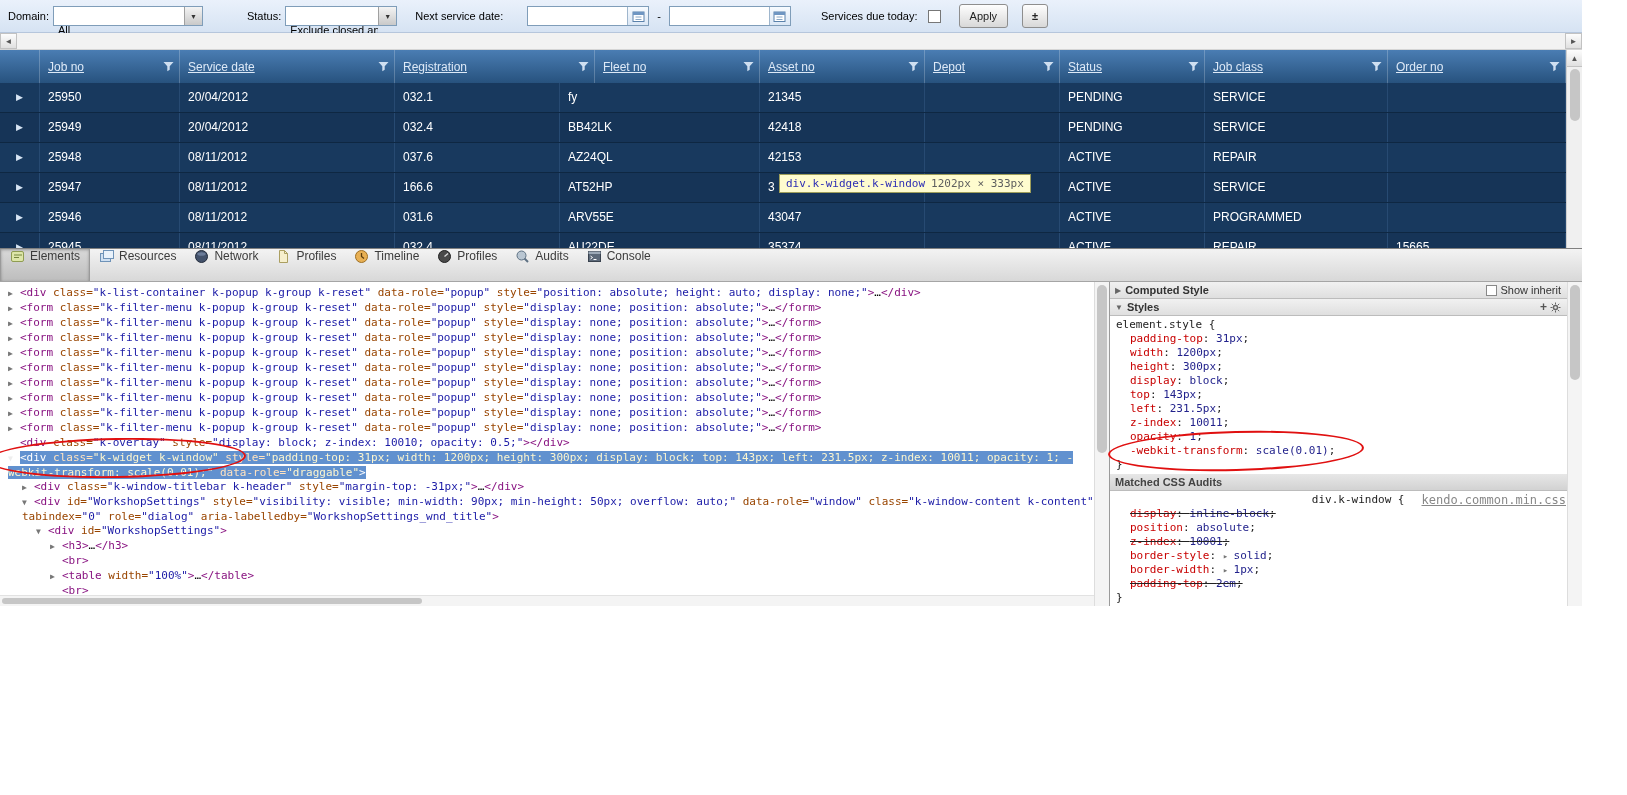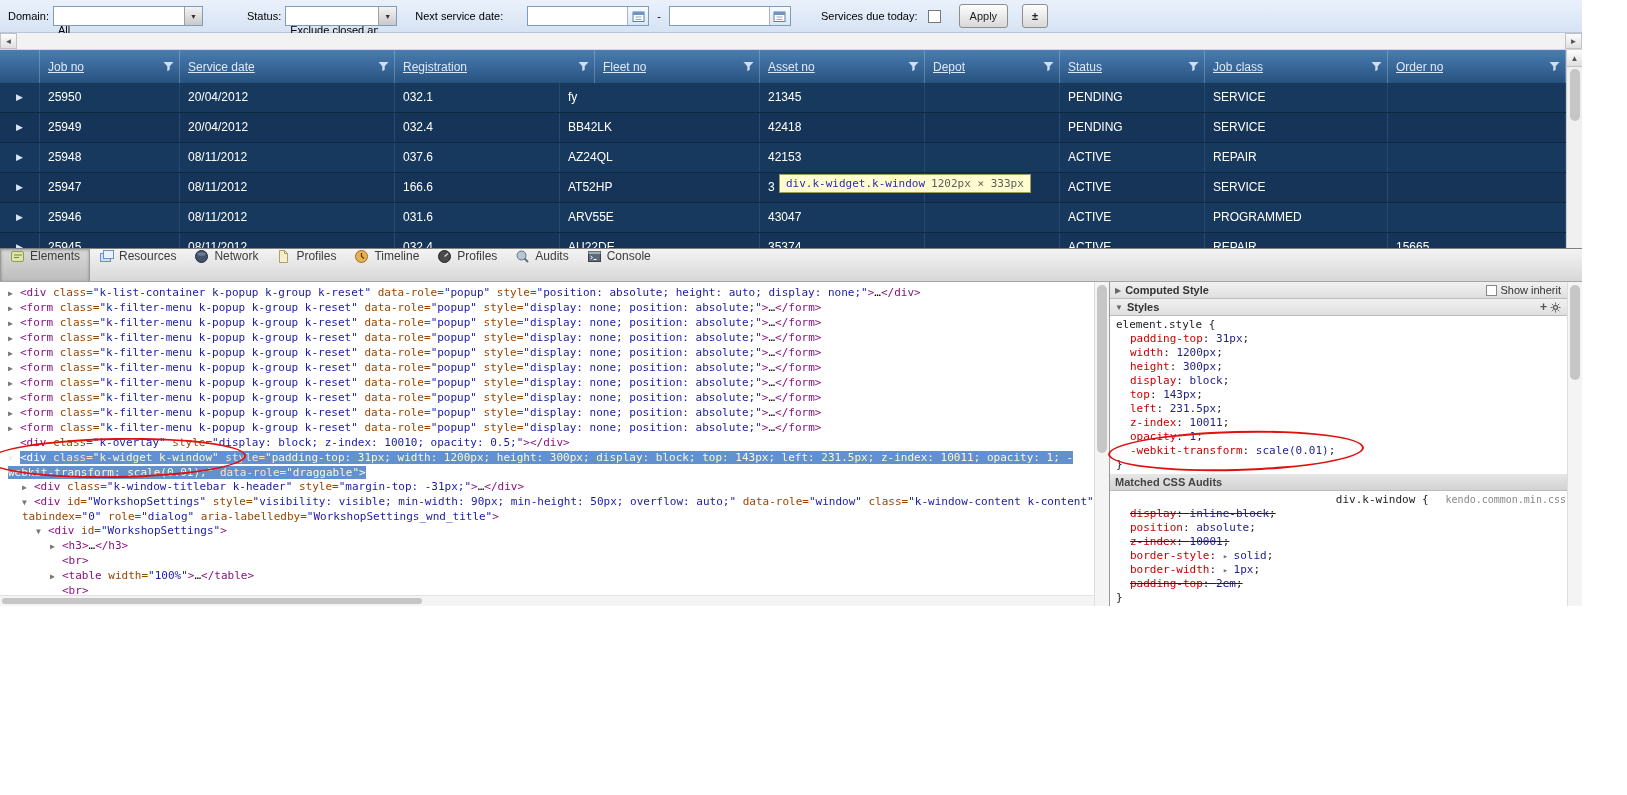--- a/index.html
+++ b/index.html
@@ -77,21 +77,21 @@
   .dt-sidebar{position:absolute;left:1109px;top:0;width:473px;height:324px;border-left:1px solid #9a9a9a;box-sizing:border-box;background:#fff;overflow:hidden;}
   .sb-bar{height:17px;background:linear-gradient(#f1f1f1,#dfdfdf);border-bottom:1px solid #bcbcbc;display:flex;align-items:center;
     font-size:11px;font-weight:bold;color:#333;padding:0 5px;gap:4px;box-sizing:border-box;}
   .sb-bar.matched{background:linear-gradient(#e7e7e7,#d2d2d2);color:#444;}
   .sb-arrow{font-size:8px;color:#666;font-weight:normal;}
   .sb-right{margin-left:auto;margin-right:16px;display:flex;align-items:center;gap:3px;font-weight:normal;white-space:nowrap;overflow:hidden;}
   .sb-checkbox{width:11px;height:11px;border:1px solid #888;background:#fff;box-sizing:border-box;flex:none;}
   .sb-icon{color:#555;font-size:12px;line-height:11px;display:inline-flex;align-items:center;}
   .css-block{font-family:"DejaVu Sans Mono",monospace;font-size:11px;line-height:14px;padding:2px 16px 2px 6px;color:#222;}
   .css-sel-line{display:flex;justify-content:flex-end;}
-  .css-link{color:#888;font-size:10px;font-family:"DejaVu Sans Mono",monospace;padding-left:17px;}
+  .css-link{color:#888;text-decoration:underline;font-size:12px;font-family:"DejaVu Sans Mono",monospace;padding-left:17px;}
   .css-prop{padding-left:14px;}
   .pname{color:#c80000;} .pval{color:#22228c;} .pcolon,.psemi{color:#222;}
   .pexp{color:#777;font-size:9px;}
   .struck{text-decoration:line-through;}
   .sb-vscroll{position:absolute;right:0;top:0;width:15px;height:324px;background:#f4f4f4;border-left:1px solid #ddd;box-sizing:border-box;}
   .sb-vscroll .thumb{position:absolute;left:2px;right:2px;top:3px;height:95px;background:#c6c6c6;border-radius:5px;}
 
   
   .annotation{position:absolute;border:2px solid var(--annotation,#e01010);border-radius:50%;pointer-events:none;z-index:10;background:transparent;}
   #ell1{left:-12px;top:438px;width:254px;height:36px;transform:rotate(-1deg);}

